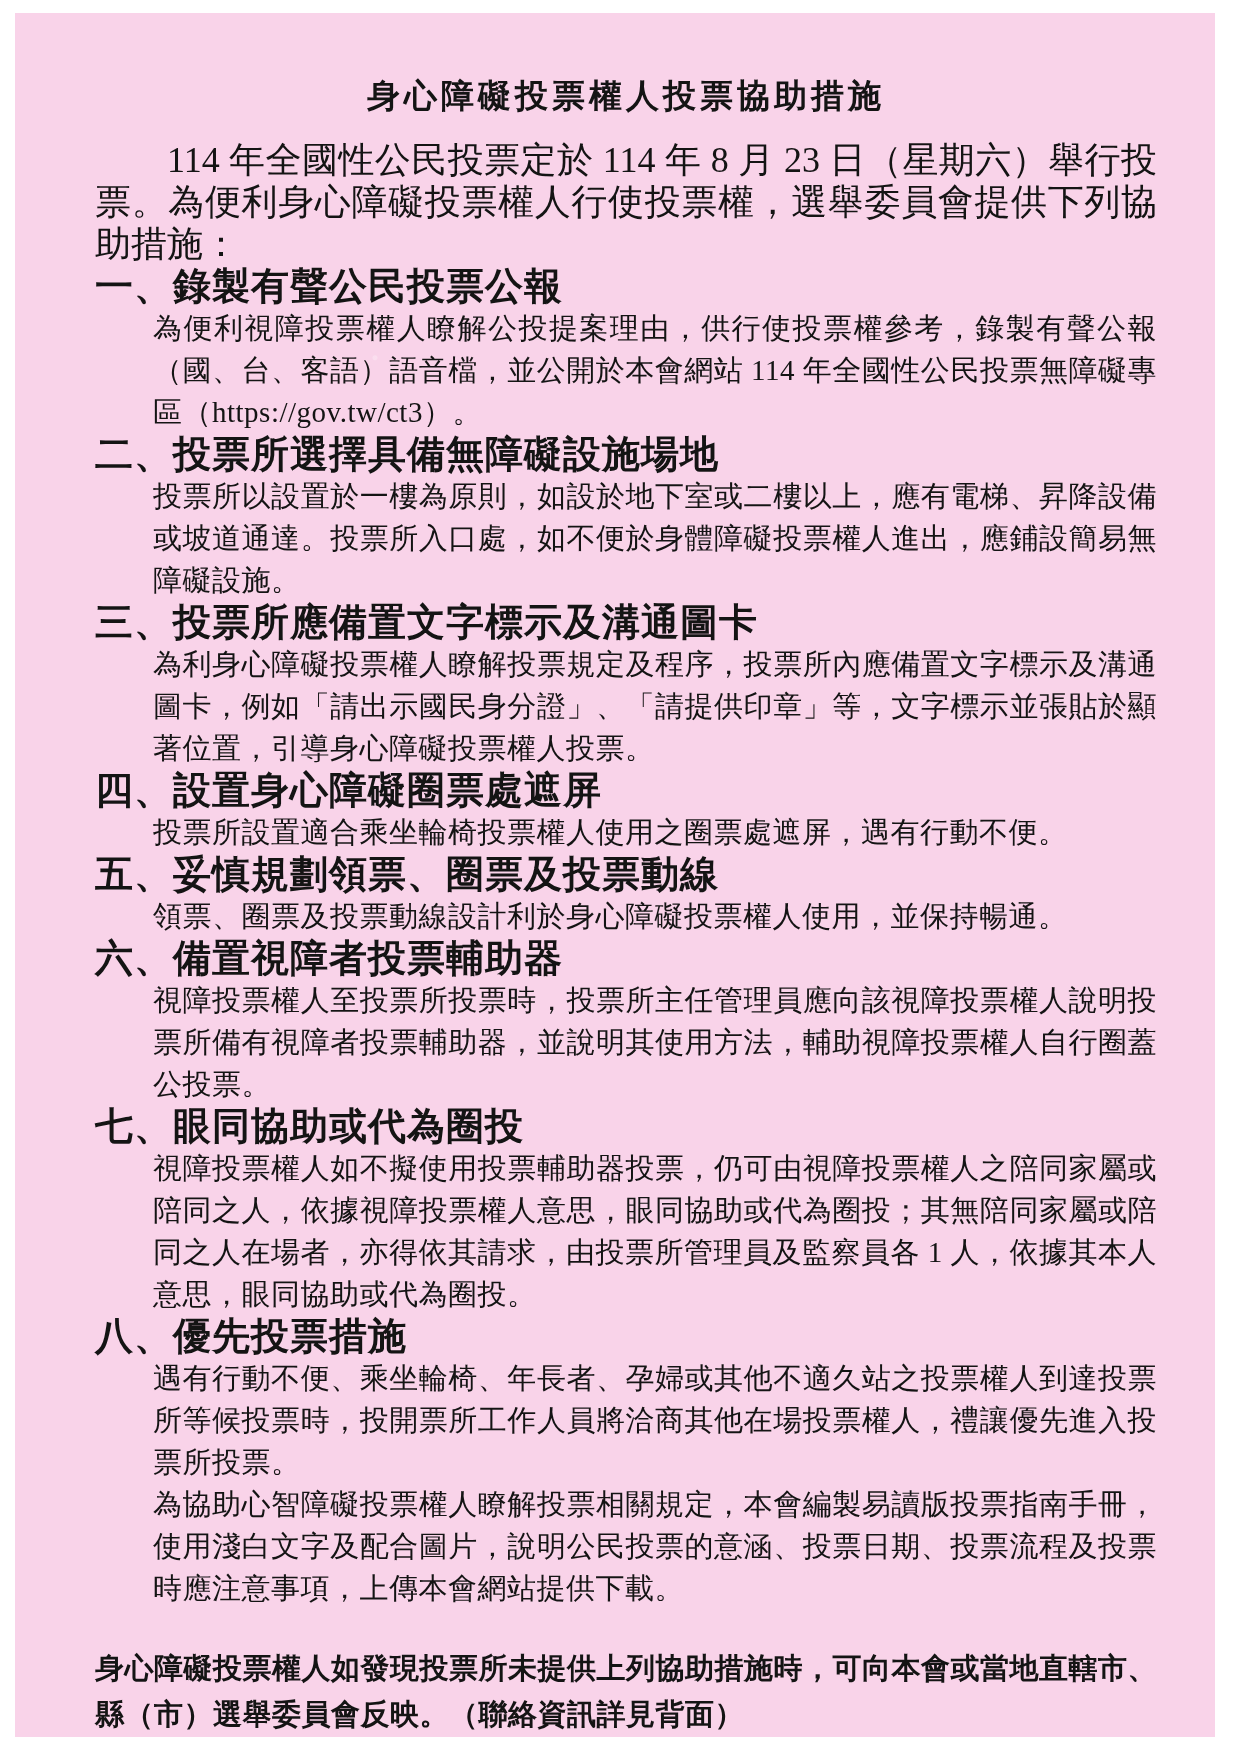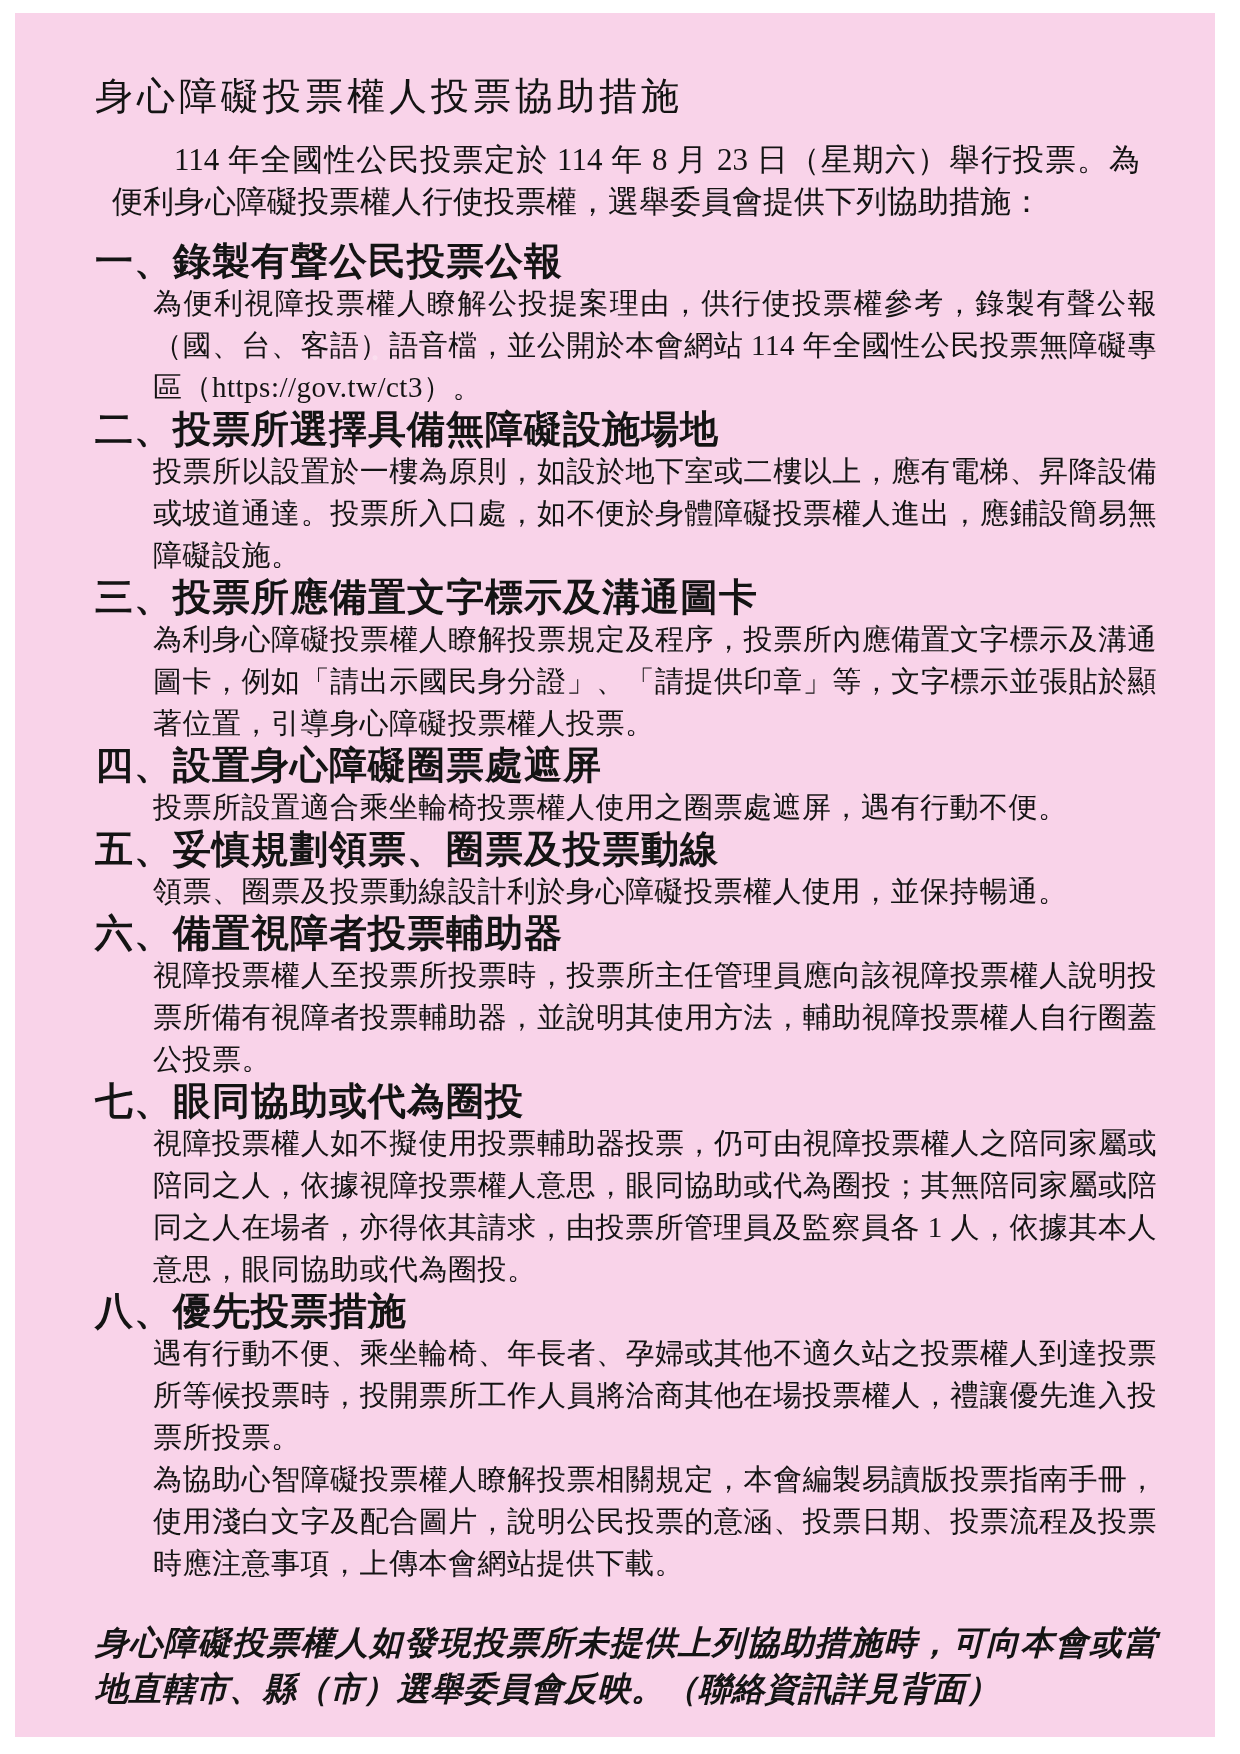--- a/index.html
+++ b/index.html
@@ -24,28 +24,29 @@
     box-sizing: border-box;
     padding: 58px 58px 0 80px;
     color: #141414;
     
     background:
       radial-gradient(circle at 30% 20%, rgba(255,255,255,0.25) 0 2px, transparent 3px),
       #f9d3e9;
   }
   .doc-title {
     margin: 0 0 18px 0;
-    font-size: 38px;
-    font-weight: normal;
+    font-size: 33px;
+    font-weight: bold;
+    text-align: center;
     letter-spacing: 4px;
     line-height: 50px;
   }
   .intro {
-    margin: 17px;
-    font-size: 31px;
+    margin: 0;
+    font-size: 36px;
     line-height: 42px;
     text-indent: 2em;
     text-align: justify;
   }
   .section { margin: 0; }
   .sec-heading {
     font-size: 38px;
     line-height: 42px;
     font-weight: bold;
     letter-spacing: 1px;
@@ -53,26 +54,25 @@
   .sec-body {
     margin-left: 58px;
     font-size: 29px;
     line-height: 42px;
     text-align: justify;
     letter-spacing: 0.5px;
     font-family: Liberation Serif, serif;
   }
   .footer-note {
     margin: 36px 0 0 0;
-    font-size: 33px;
+    font-size: 29px;
     line-height: 46px;
     font-weight: bold;
     text-align: justify;
     letter-spacing: 0.5px;
-    font-style: italic;
   }
 </style>
 </head>
 <body>
 
 <div class="canvas">
   <div class="sheet">
 
     <h1 class="doc-title">身心障礙投票權人投票協助措施</h1>
 

